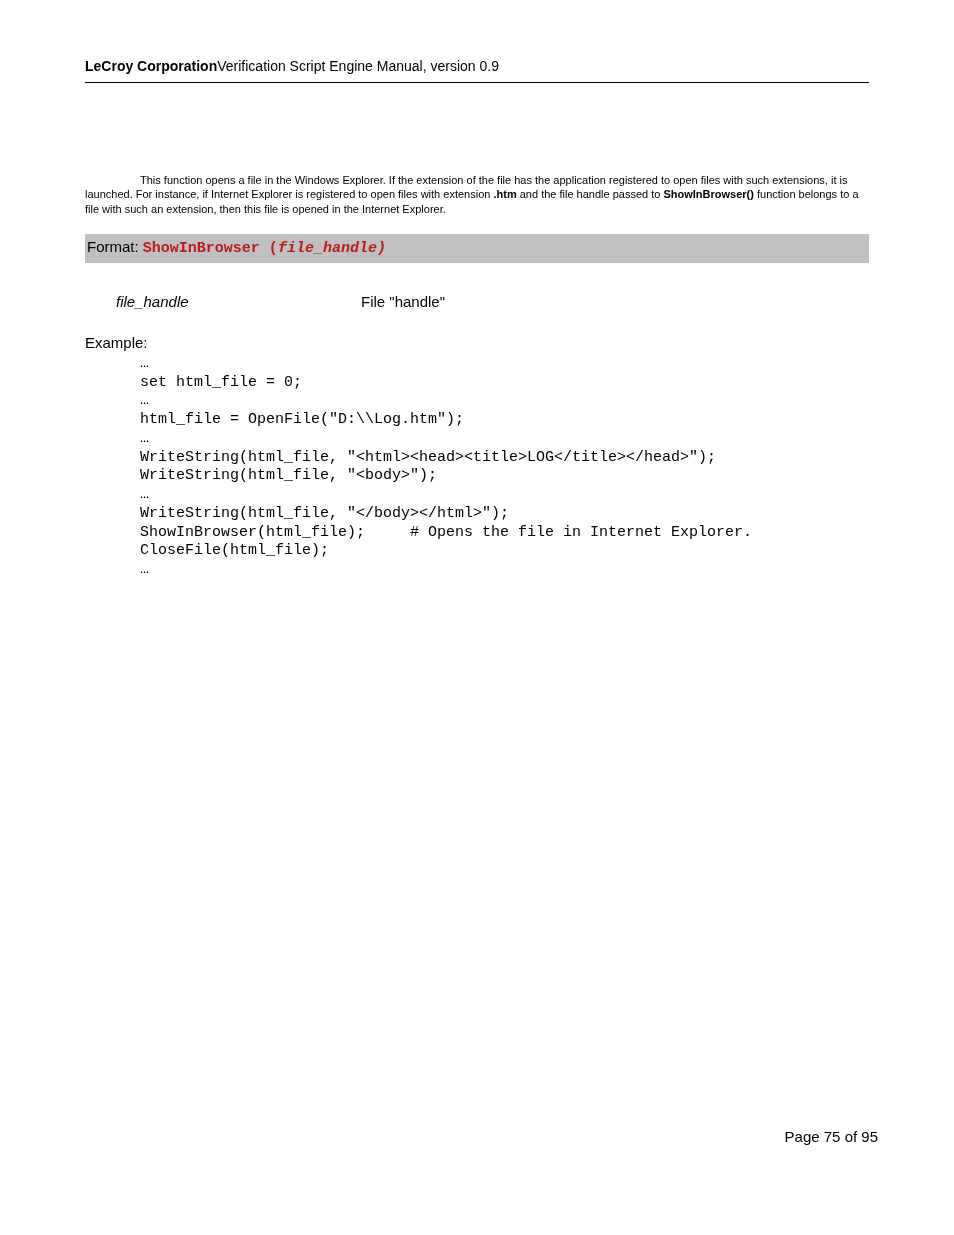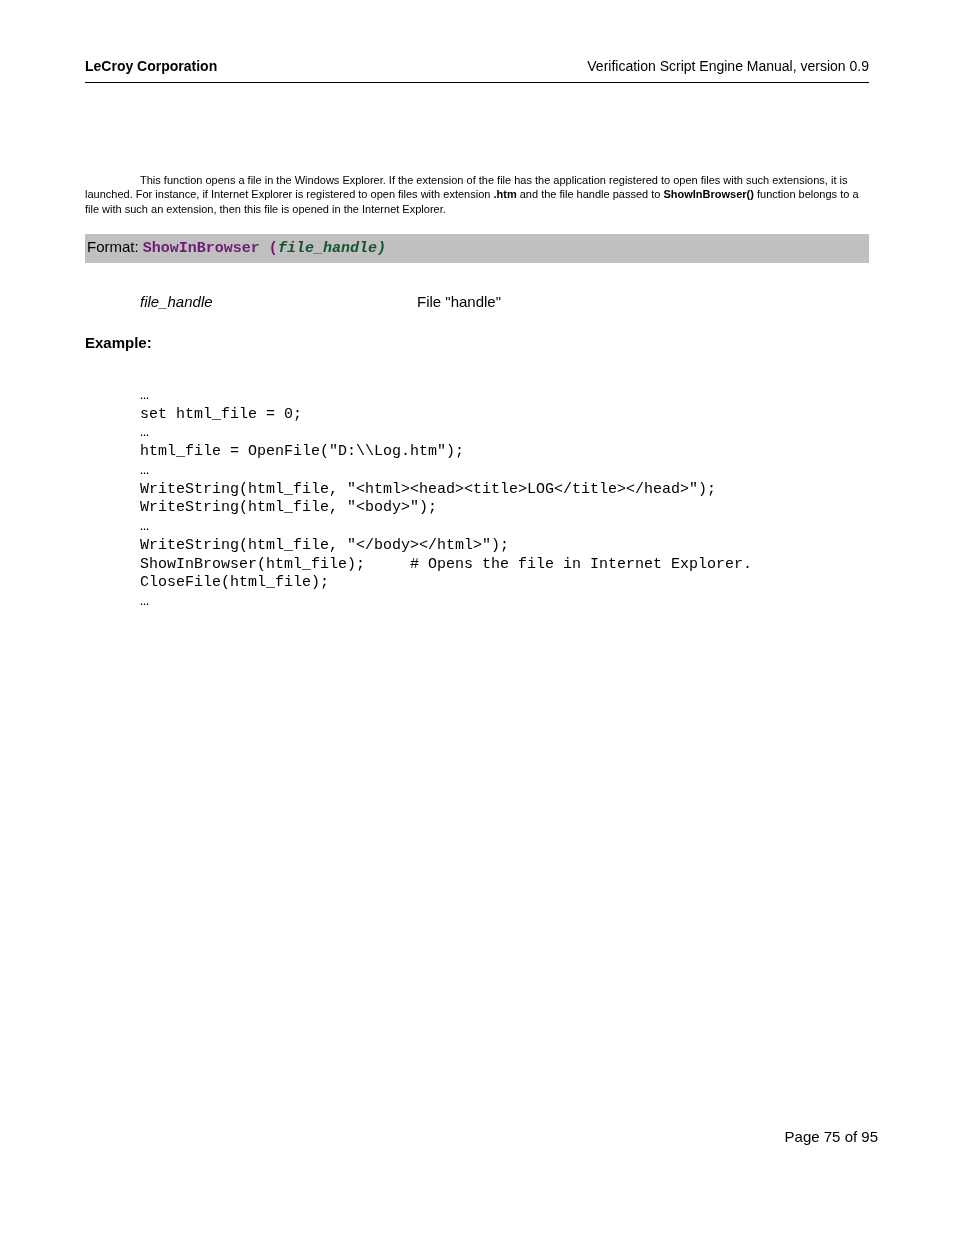--- a/index.html
+++ b/index.html
@@ -12,21 +12,20 @@
     width: 954px;
     height: 1235px;
     position: relative;
     box-sizing: border-box;
   }
   .page {
     padding: 58px 85px 0 85px;
   }
   .header-row {
     display: flex;
-    justify-content: space-between;
     font-size: 14px;
     font-weight: bold;
     margin-bottom: 8px;
   }
   .header-right {
     font-weight: normal;
   }
   .hr {
     border-top: 1px solid #000;
     margin-bottom: 90px;
@@ -50,45 +49,44 @@
     padding: 4px 2px 6px 2px;
     margin-bottom: 30px;
     font-size: 15px;
   }
   .format-box .label {
     font-weight: normal;
   }
   .format-box .code {
     font-family: "Courier New", monospace;
     font-weight: bold;
-    color: #701a75;
+    color: #b91c1c;
   }
   .format-box .arg {
     font-family: "Courier New", monospace;
     font-weight: bold;
     font-style: italic;
-    color: #14532d;
+    color: #b91c1c;
   }
   .param-heading {
     font-weight: bold;
     margin-bottom: 24px;
   }
   .param-row {
     display: flex;
-    margin-left: 55px;
+    margin-left: 31px;
     margin-bottom: 24px;
-    gap: 32px;
   }
   .param-name {
     font-style: italic;
     width: 245px;
   }
   .example-heading {
-    font-weight: bold;
-    margin-bottom: 36px;
+    font-weight: normal;
+    margin-bottom: 4px;
   }
   .code-block {
     font-family: "Courier New", monospace;
     font-size: 15px;
     line-height: 1.25;
     white-space: pre;
     margin-left: 55px;
   }
   .footer {
     position: absolute;

